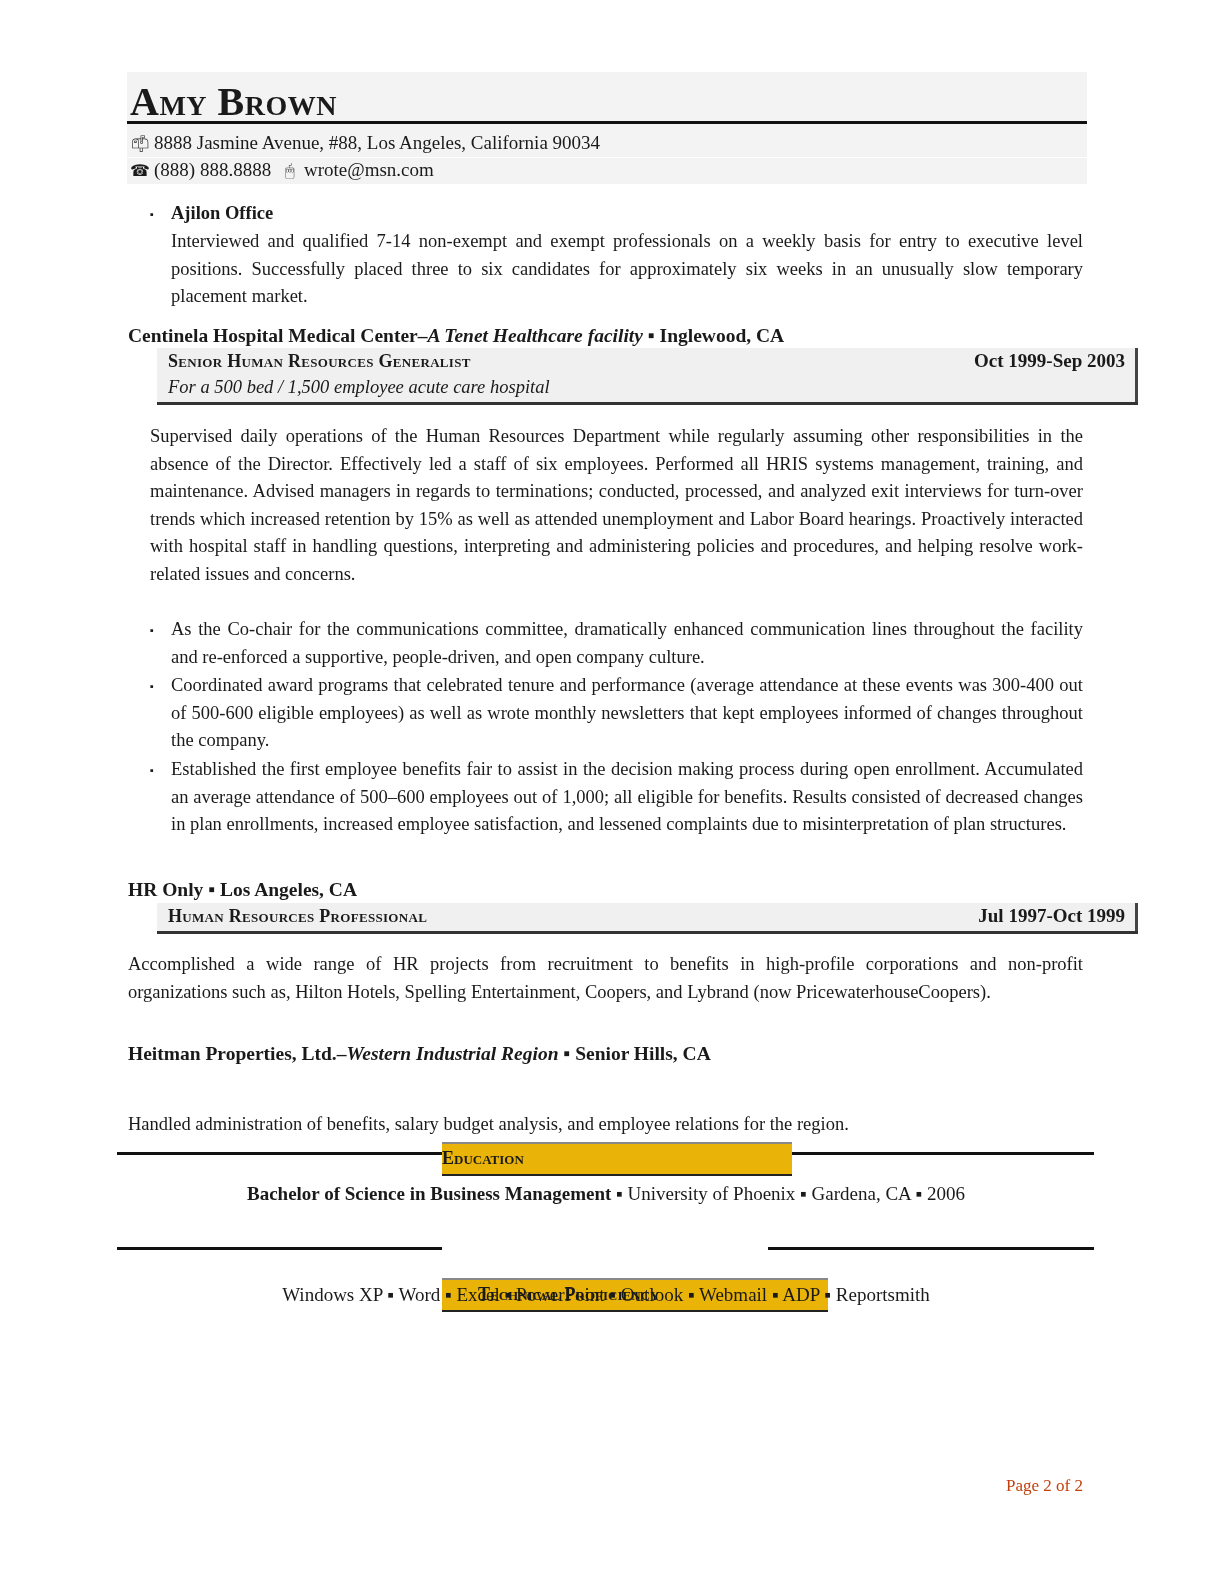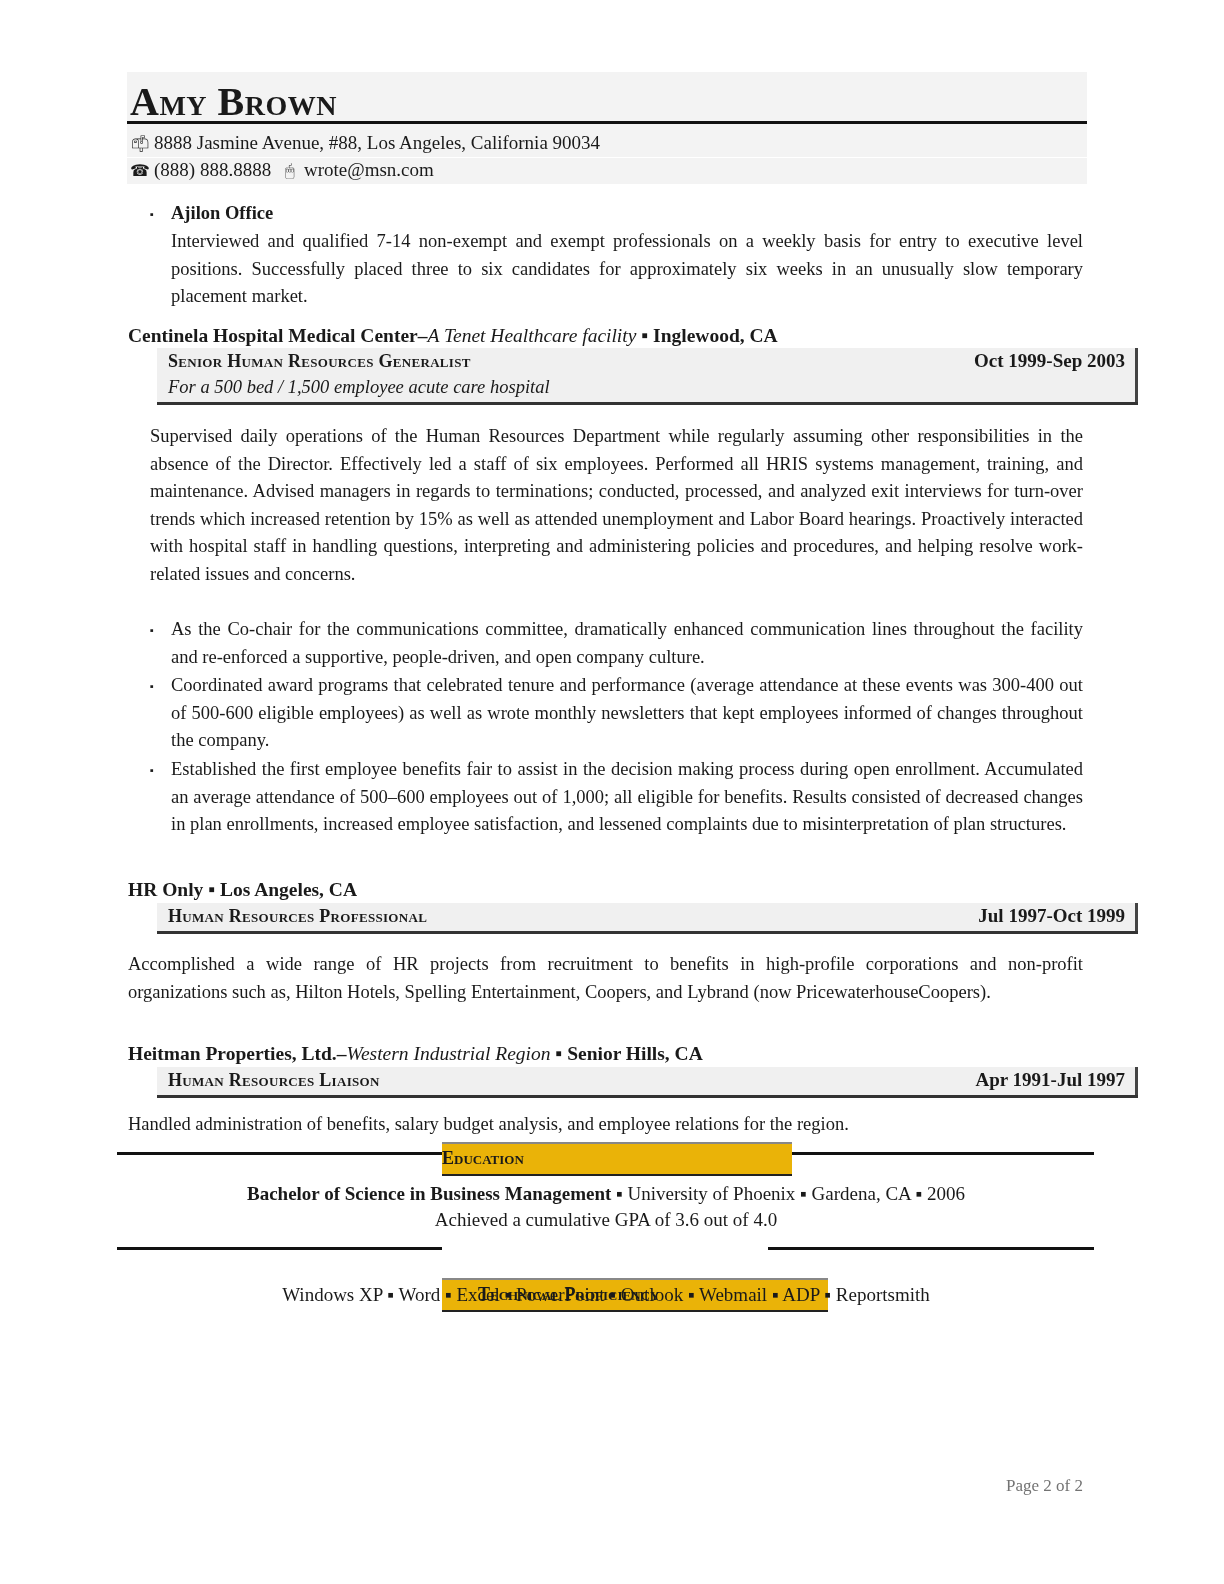--- a/index.html
+++ b/index.html
@@ -13,31 +13,31 @@
   .contact-line .ic { display:inline-block; width:20px; font-size:16px; text-align:center; margin-right:4px; }
   .addr-line { top:133px; }
   .phone-line { top:160px; }
   .contact-sep { height:1px; background:#fff; position:absolute; left:127px; top:157px; width:960px; }
 
   .bullet { position:absolute; font-size:11px; }
   .txt { position:absolute; font-size:18.5px; line-height:27.5px; text-align:justify; }
   .bold { font-weight:bold; }
 
   .company { position:absolute; left:128px; font-size:19.5px; font-weight:bold; line-height:26px; }
-  .company .it { font-style:italic; font-weight:normal; }
+  .company .it { font-style:italic; font-weight:bold; }
   .title-bar { position:absolute; left:117px; width:978px; background:#f0f0f0; border-right:3px solid #444;margin-left:40px; }
   .title-bar .rule { position:absolute; left:0; bottom:-3px; width:981px; height:3px; background:#333; }
   .job-title { position:absolute; left:11px; font-size:18px; font-weight:bold; font-variant:small-caps; letter-spacing:0.3px; }
   .job-date { position:absolute; right:10px; font-size:19px; font-weight:bold; }
   .job-sub { position:absolute; left:11px; font-size:18.5px; font-style:italic; }
 
   .sec-line { position:absolute; height:3px; background:#111; }
   .sec-box { position:absolute; left:442px; width:350px; height:30px; background:#eab308; border-top:2px solid #888; border-bottom:2px solid #222; font-size:18px; font-weight:bold; font-variant:small-caps; line-height:28px; }
   .center { position:absolute; left:117px; width:978px; text-align:center; font-size:19px; line-height:26px; }
-  .footer { position:absolute; right:141px; top:1476px; font-size:17px; color:#737373; }
+  .footer { position:absolute; right:141px; top:1476px; font-size:17px; color:#c2410c; }
 </style>
 </head>
 <body>
 
 <div class="page">
 
   <div class="header-box"></div>
   <div class="name">Amy Brown</div>
   <div class="name-rule"></div>
   <div class="contact-sep"></div>
@@ -77,34 +77,28 @@
   <div class="title-bar" style="top:903px; height:28px;">
     <div class="job-title" style="top:3px;">Human Resources Professional</div>
     <div class="job-date" style="top:2px;">Jul 1997-Oct 1999</div>
     <div class="rule"></div>
   </div>
   <div class="txt" style="left:128px; top:951px; width:955px;">Accomplished a wide range of HR projects from recruitment to benefits in high-profile corporations and non-profit organizations such as, Hilton Hotels, Spelling Entertainment, Coopers, and Lybrand (now PricewaterhouseCoopers).</div>
 
   <div class="company" style="top:1041px;">
     <span>Heitman Properties, Ltd.–</span><span class="it">Western Industrial Region</span><span> ▪ </span><span>Senior Hills, CA</span>
   </div>
-  <div class="title-bar" style="top:1067px; height:28px;">
-    <div class="job-title" style="top:3px;">Human Resources Liaison</div>
-    <div class="job-date" style="top:2px;">Apr 1991-Jul 1997</div>
-    <div class="rule"></div>
-  </div>
   <div class="txt" style="left:128px; top:1111px; width:955px;">Handled administration of benefits, salary budget analysis, and employee relations for the region.</div>
 
   <div class="sec-line" style="left:117px; top:1152px; width:325px;"></div>
   <div class="sec-line" style="left:768px; top:1152px; width:326px;"></div>
   <div class="sec-box" style="top:1142px;">Education</div>
   <div class="center" style="top:1181px;">
     <span class="bold">Bachelor of Science in Business Management</span><span> ▪ University of Phoenix ▪ Gardena, CA ▪ 2006</span>
   </div>
-  <div class="center" style="top:1207px;">Achieved a cumulative GPA of 3.6 out of 4.0</div>
 
   <div class="sec-line" style="left:117px; top:1247px; width:325px;"></div>
   <div class="sec-line" style="left:768px; top:1247px; width:326px;"></div>
   <div class="sec-box" style="top:1278px;padding-left:36px;">Technical Proficiency</div>
   <div class="center" style="top:1282px;">Windows XP ▪ Word ▪ Excel ▪ PowerPoint ▪ Outlook ▪ Webmail ▪ ADP ▪ Reportsmith</div>
 
   <div class="footer">Page 2 of 2</div>
 </div>
 
 </body></html>

